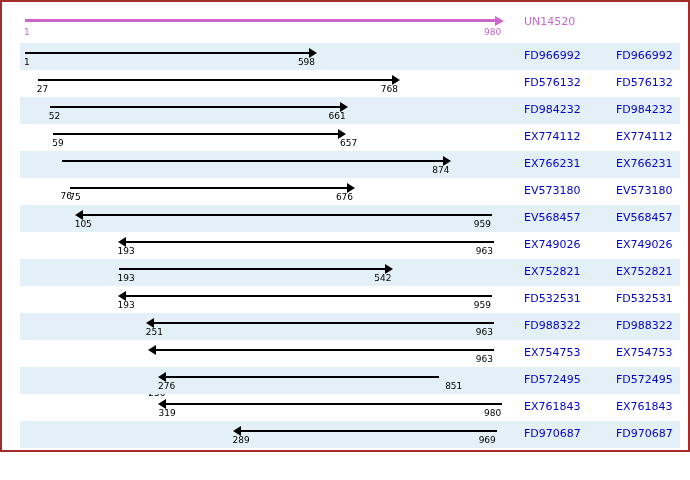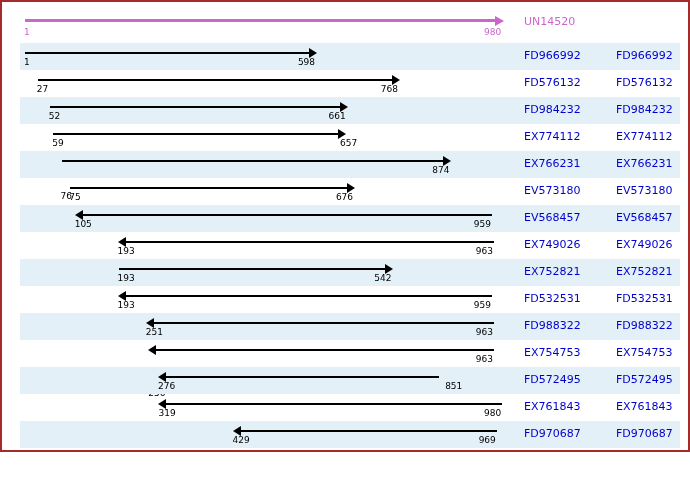--- a/index.html
+++ b/index.html
@@ -246,20 +246,20 @@
         <div class="arrowhead left" style="left: 156.476px;"></div>
         <div class="coord start" style="left: 156.476px;">319</div>
         <div class="coord end" style="left: 482px;">980</div>
         <div class="hit-label col1">EX761843</div>
         <div class="hit-label col2">EX761843</div>
       </div>
       <div class="row odd" style="top: 419px;">
         <div class="band"></div>
         <div class="hsp-line" style="left: 237.535px; width: 257.105px;"></div>
         <div class="arrowhead left" style="left: 230.535px;"></div>
-        <div class="coord start" style="left: 230.535px;">429</div>
+        <div class="coord start" style="left: 230.535px;">289</div>
         <div class="coord end" style="left: 476.64px;">969</div>
         <div class="hit-label col1">FD970687</div>
         <div class="hit-label col2">FD970687</div>
       </div>
     </div>
 
 </div>
 
 </body></html>

